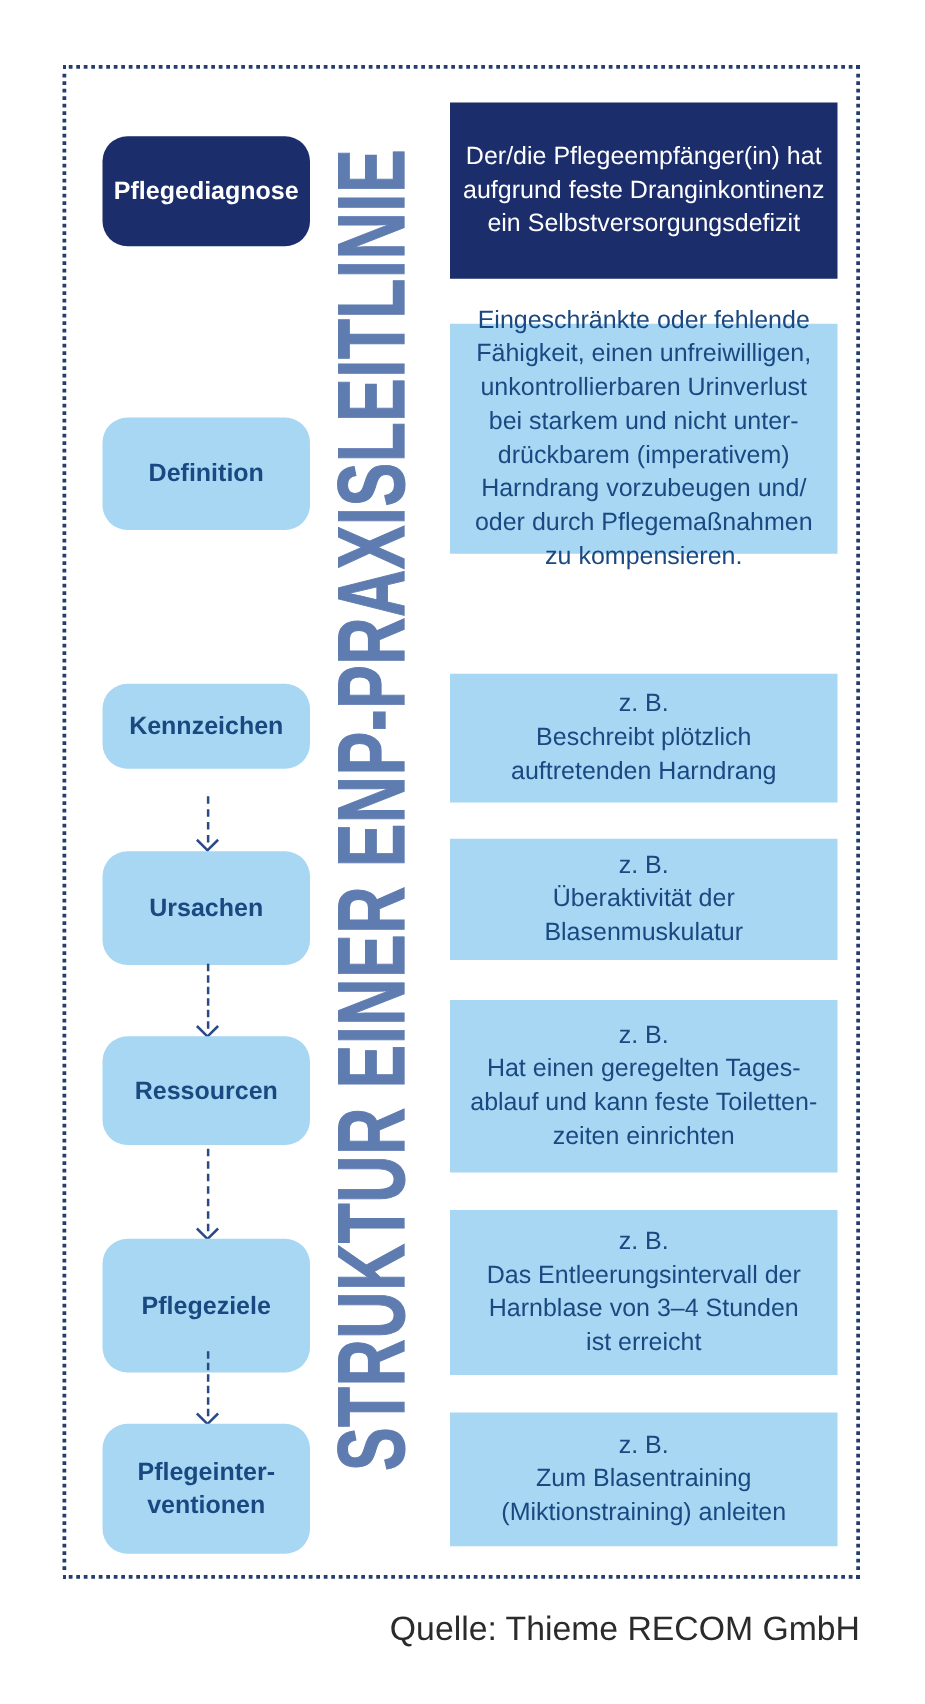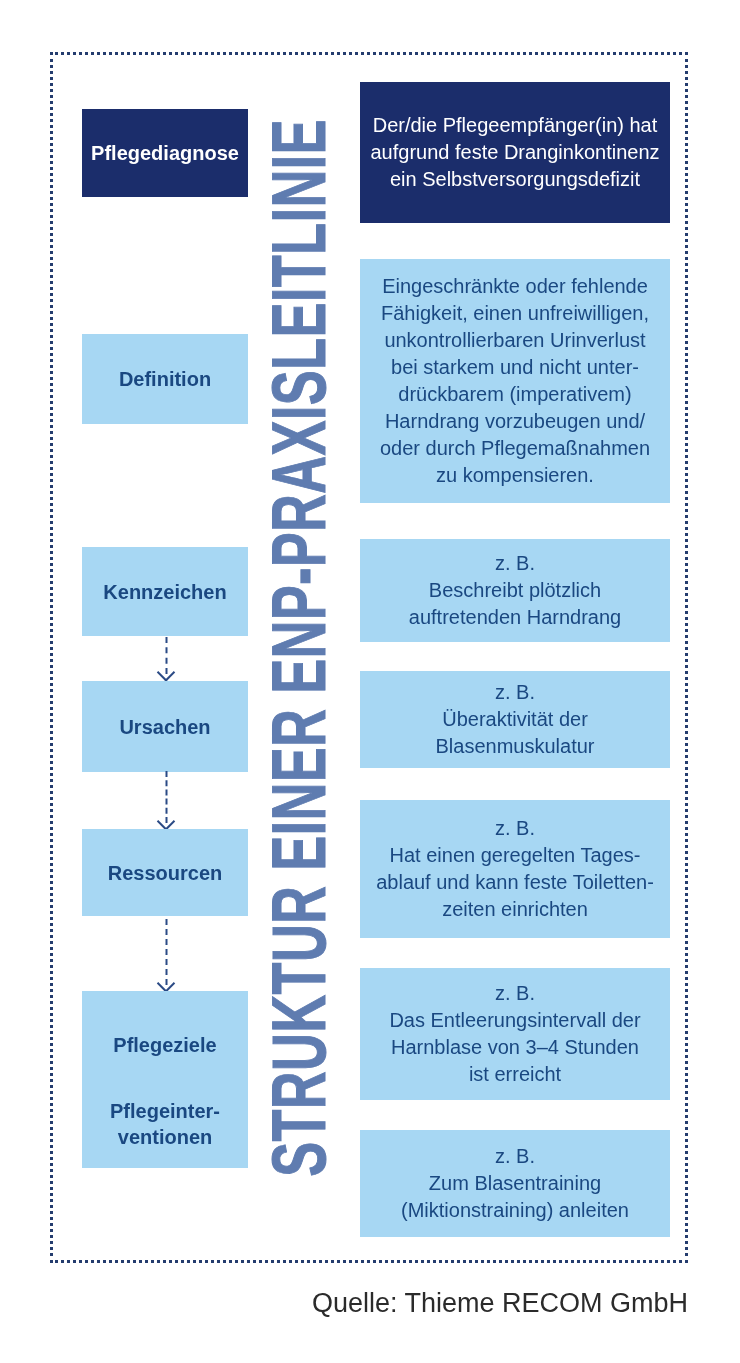--- a/index.html
+++ b/index.html
@@ -8,21 +8,21 @@
     font-family:"Liberation Sans",sans-serif;overflow:hidden;
   }
   .frame{
     position:absolute;left:50px;top:52px;width:638px;height:1211px;
     box-sizing:border-box;border:3px dotted var(--frame_navy);
   }
   .lbox{
     position:absolute;left:82px;width:166px;box-sizing:border-box;
     display:flex;flex-direction:column;align-items:center;justify-content:center;
     text-align:center;background:var(--light_blue);color:var(--text_navy);
-    font-weight:bold;font-size:20px;line-height:26px;
+    font-weight:bold;font-size:20px;line-height:26px;border-radius:20px;
   }
   .rbox{
     position:absolute;left:360px;width:310px;box-sizing:border-box;
     display:flex;flex-direction:column;align-items:center;justify-content:center;
     text-align:center;background:var(--light_blue);color:var(--text_navy);
     font-size:20px;line-height:27px;
   }
   .dark{background:var(--dark_navy) !important;color:#ffffff !important;}
   .lbox div,.rbox div{white-space:nowrap;}
   .vtitle{
@@ -61,32 +61,32 @@
     </div>
   <div class="rbox dark" style="top:82px;height:141px">
       <div>Der/die Pflegeempfänger(in) hat</div>
       <div>aufgrund feste Dranginkontinenz</div>
       <div>ein Selbstversorgungsdefizit</div>
     </div>
 
   <div class="lbox" style="top:334px;height:90px">
       <div>Definition</div>
     </div>
-  <div class="rbox" style="top:259px;height:244px">
+  <div class="rbox" style="top:259px;height:184px">
       <div>Eingeschränkte oder fehlende</div>
       <div>Fähigkeit, einen unfreiwilligen,</div>
       <div>unkontrollierbaren Urinverlust</div>
       <div>bei starkem und nicht unter-</div>
       <div>drückbarem (imperativem)</div>
       <div>Harndrang vorzubeugen und/</div>
       <div>oder durch Pflegemaßnahmen</div>
       <div>zu kompensieren.</div>
     </div>
 
-  <div class="lbox" style="top:547px;height:89px">
+  <div class="lbox" style="top:547px;height:68px">
       <div>Kennzeichen</div>
     </div>
   <div class="rbox" style="top:539px;height:103px">
       <div>z. B.</div>
       <div>Beschreibt plötzlich</div>
       <div>auftretenden Harndrang</div>
     </div>
 
   <div class="arrow" style="top:637px;height:42px">
     <div class="shaft"></div>
@@ -130,21 +130,21 @@
       <div>Das Entleerungsintervall der</div>
       <div>Harnblase von 3–4 Stunden</div>
       <div>ist erreicht</div>
     </div>
 
   <div class="arrow" style="top:1081px;height:57px">
     <div class="shaft"></div>
     <div class="head"></div>
   </div>
 
-  <div class="lbox" style="top:1080px;height:88px">
+  <div class="lbox" style="top:1139px;height:104px">
       <div>Pflegeinter-</div>
       <div>ventionen</div>
     </div>
   <div class="rbox" style="top:1130px;height:107px">
       <div>z. B.</div>
       <div>Zum Blasentraining</div>
       <div>(Miktionstraining) anleiten</div>
     </div>
 
   <div class="source">Quelle: Thieme RECOM GmbH</div>

